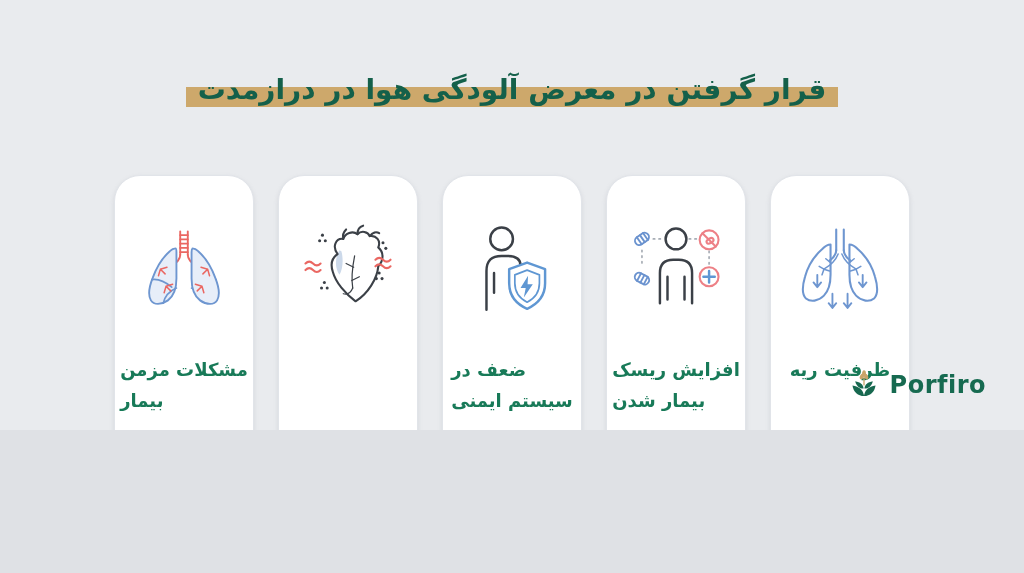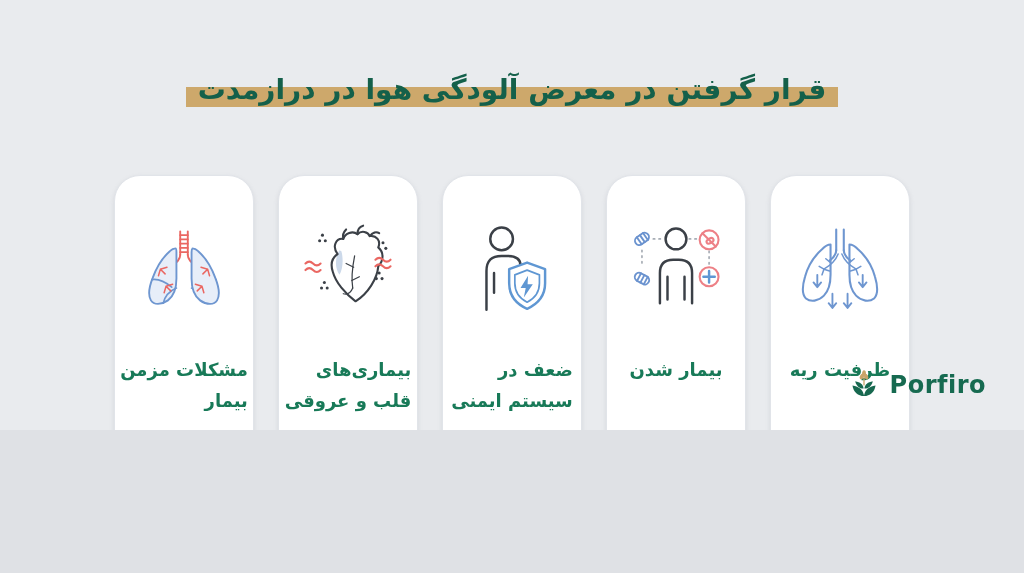--- a/index.html
+++ b/index.html
@@ -41,21 +41,21 @@
     border-radius:26px;
     box-shadow:0 2px 4px rgba(150,156,168,0.25);
     display:flex;flex-direction:column;align-items:center;
   }
   .icon-box{
     margin-top:40px;height:112px;width:120px;
     display:flex;align-items:center;justify-content:center;
   }
   .card-text{
     margin-top:26px;
-    direction:rtl;text-align:right;
+    direction:rtl;text-align:left;
     font-size:18px;font-weight:bold;line-height:31px;
     color:var(--text-green,#187a58);
     white-space:nowrap;
   }
   
   .logo{
     position:absolute;right:38px;bottom:32px;
     display:flex;align-items:flex-end;gap:14px;
   }
   .logo-text{
@@ -140,24 +140,20 @@
               <circle cx="85" cy="62" r="1.6"></circle>
               <circle cx="91" cy="62" r="1.6"></circle>
             <circle cx="30" cy="66" r="1.6"></circle>
               <circle cx="27" cy="72" r="1.6"></circle>
               <circle cx="33" cy="72" r="1.6"></circle>
             <circle cx="92" cy="24" r="1.6"></circle>
               <circle cx="95" cy="30" r="1.6"></circle>
           </g>
         </svg>
       </div>
-      <div class="card-text">
-        <div>بیماری‌های</div>
-        <div>قلب و عروقی</div>
-      </div>
     </div>
 
     <div class="card">
       <div class="icon-box">
         <svg width="104" height="104" viewBox="0 0 110 110">
           <g fill="none" stroke="#3b4047" stroke-width="2.6" stroke-linecap="round" stroke-linejoin="round">
             <circle cx="44" cy="20" r="12"></circle>
             <path d="M28,95 L28,54 C28,42 34,38 44,38 L50,38 C60,38 64,42 64,48 L64,56"></path>
             <path d="M36,77 L36,56"></path>
           </g>
@@ -199,20 +195,21 @@
           <g fill="none" stroke="#ed8086" stroke-width="2.2" stroke-linecap="round">
             <circle cx="90" cy="21" r="10"></circle>
             <path d="M83,14 L97,28"></path>
             <ellipse cx="91" cy="22" rx="4" ry="2.4" transform="rotate(-30 91 22)"></ellipse>
           </g>
           <circle cx="90" cy="60" r="10" fill="none" stroke="#ed8086" stroke-width="2.2"></circle>
           <path d="M90,54 V66 M84,60 H96" fill="none" stroke="#5f97d3" stroke-width="2.6" stroke-linecap="round"></path>
         </svg>
       </div>
       <div class="card-text">
+        <div>افزایش ریسک</div>
         <div>بیمار شدن</div>
       </div>
     </div>
 
     <div class="card">
       <div class="icon-box">
         <svg width="104" height="104" viewBox="0 0 110 110">
           <g fill="none" stroke="#6e96d0" stroke-width="2.2" stroke-linecap="round" stroke-linejoin="round">
             <path d="M51,10 V32 M59,10 V32"></path>
             <path d="M51,32 C51,37 48,40 44,43 M59,32 C59,37 62,40 66,43"></path>

